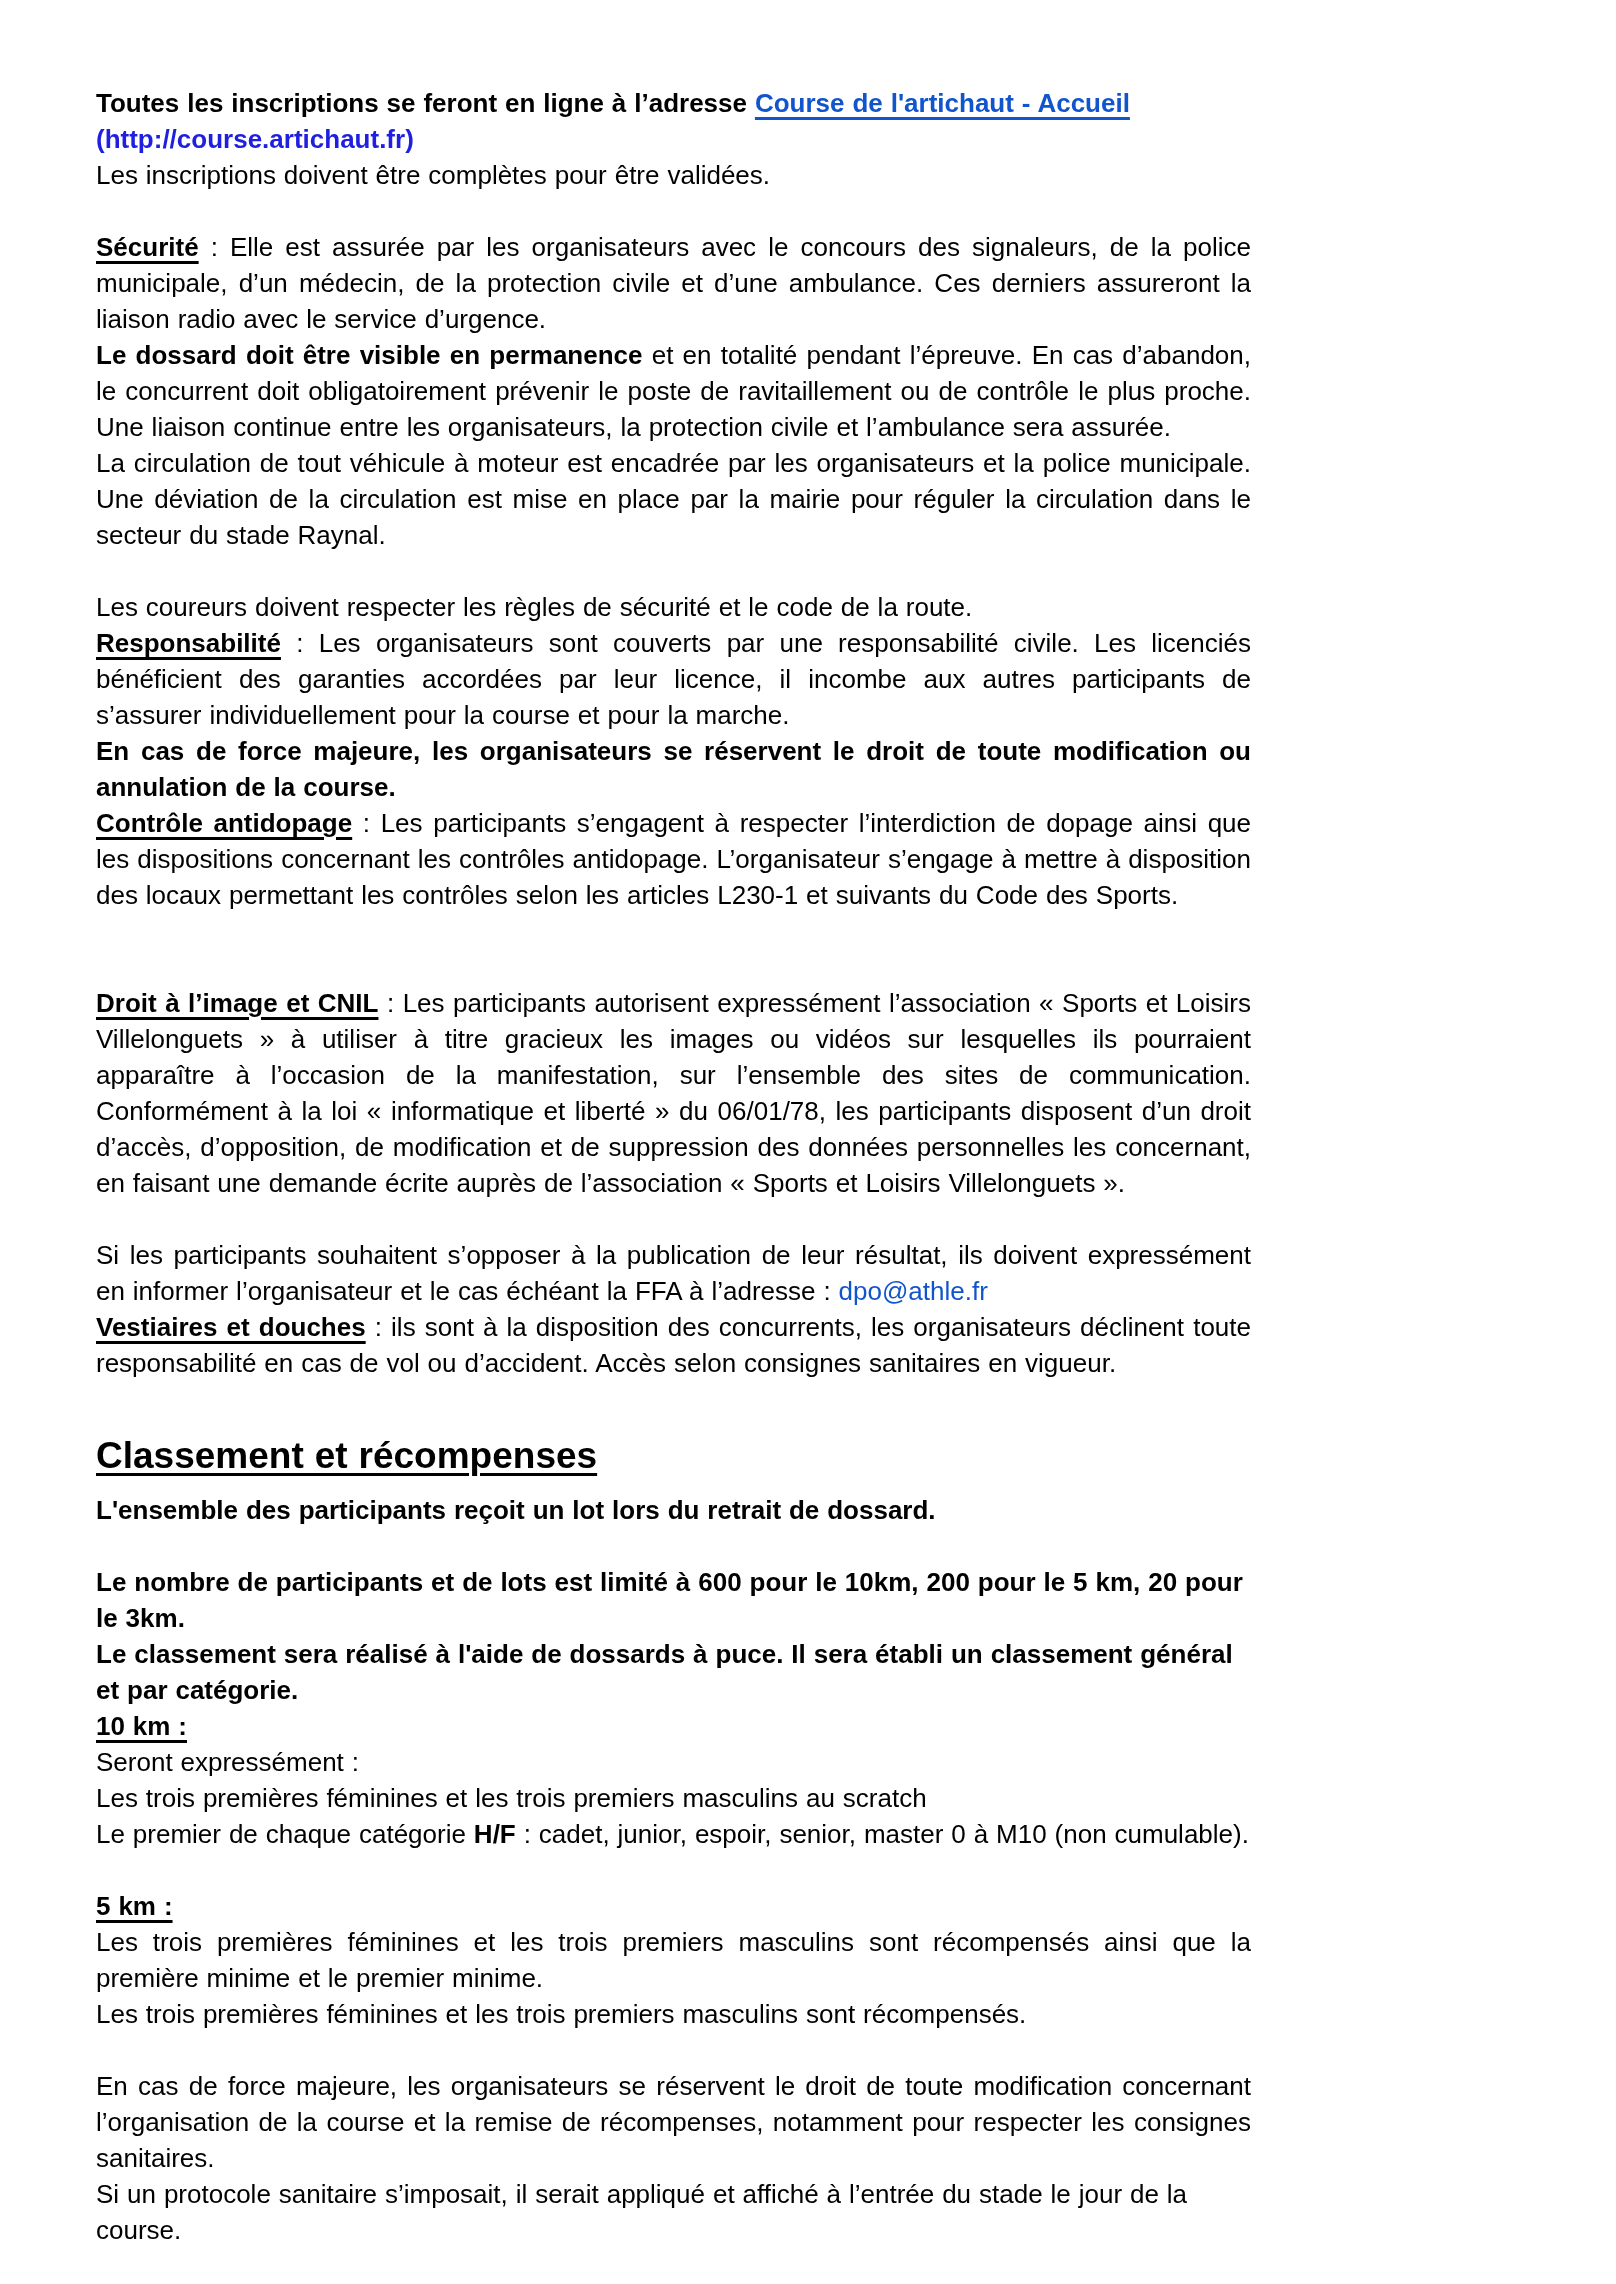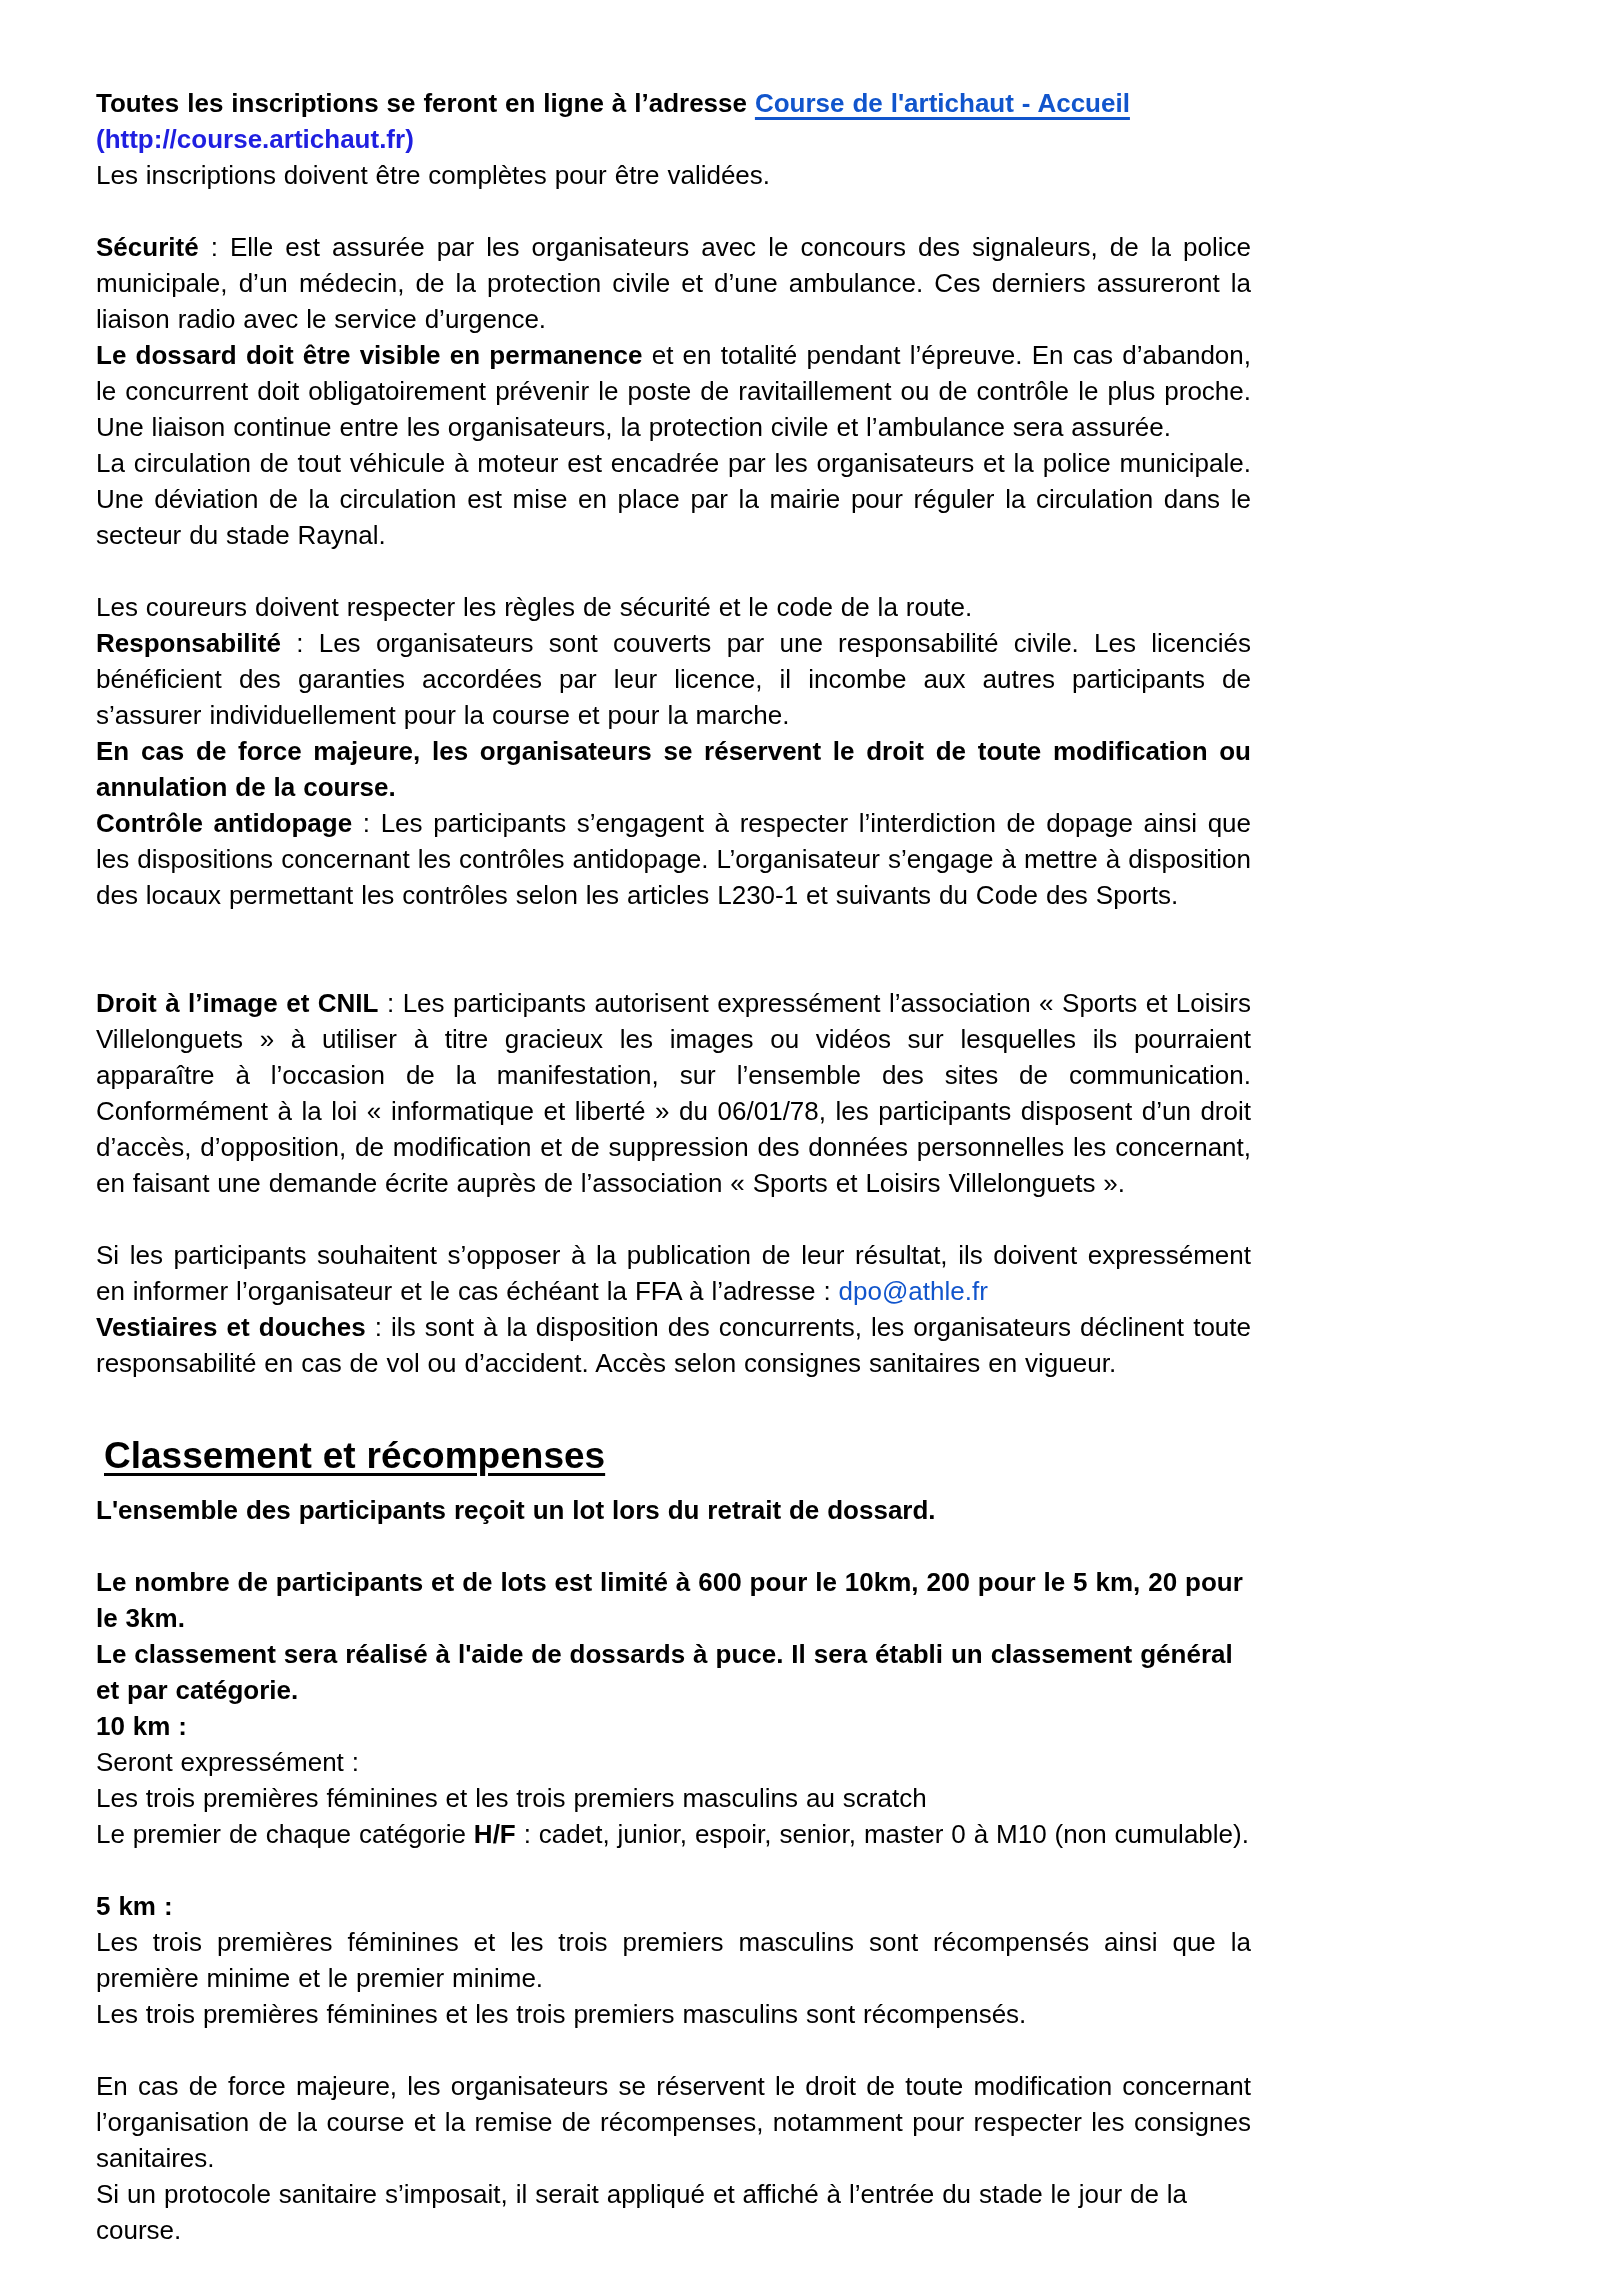--- a/index.html
+++ b/index.html
@@ -24,31 +24,32 @@
     word-spacing: 0.7px;
   }
   .doc p {
     margin: 0;
     padding: 0;
   }
   .doc p.justify { text-align: justify; }
   .doc p.gap1 { margin-top: 36px; }
   .doc p.gap2 { margin-top: 72px; }
   .doc h1 {
-    margin: 51px 0 13px 8px;
+    margin: 51px 0 13px 0;
     padding: 0;
     font-size: 37px;
     line-height: 47px;
     font-weight: bold;
     text-decoration: underline;
     text-decoration-thickness: 3.3px;
     text-underline-offset: 5.2px;
   }
   .b { font-weight: bold; }
   .u {
+    text-decoration: underline;
     text-decoration-thickness: 2.6px;
     text-underline-offset: 4.6px;
   }
   a.link {
     color: var(--link-color, #1155cc);
     text-decoration: none;
     cursor: pointer;
   }
   a.link.u {
     text-decoration: underline;

